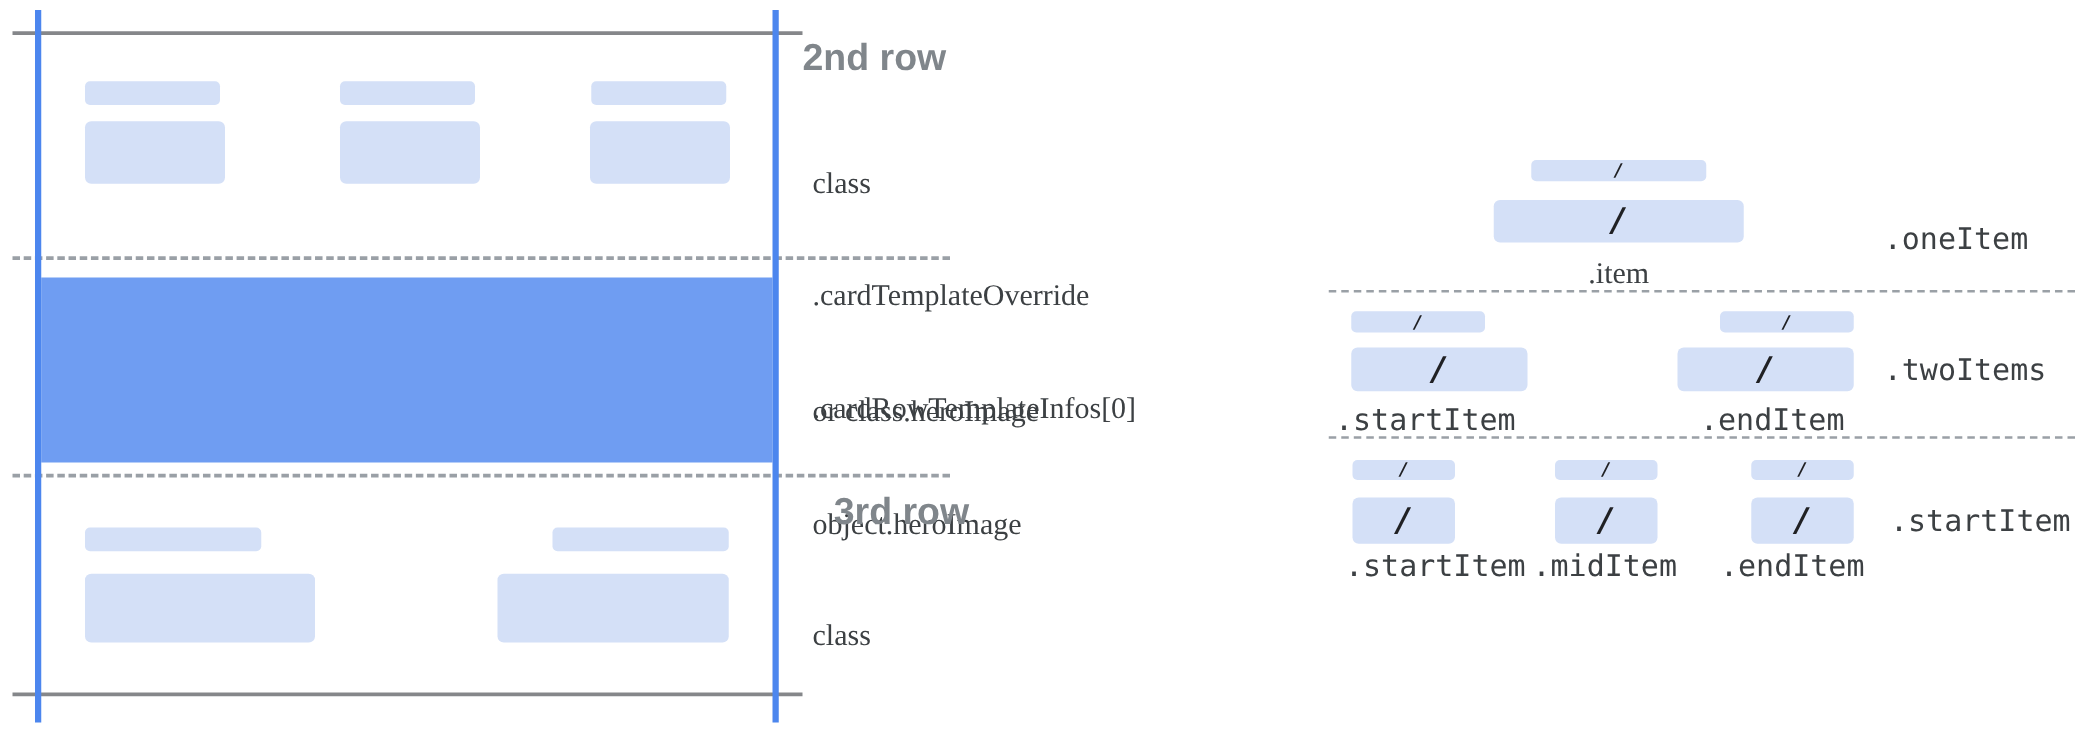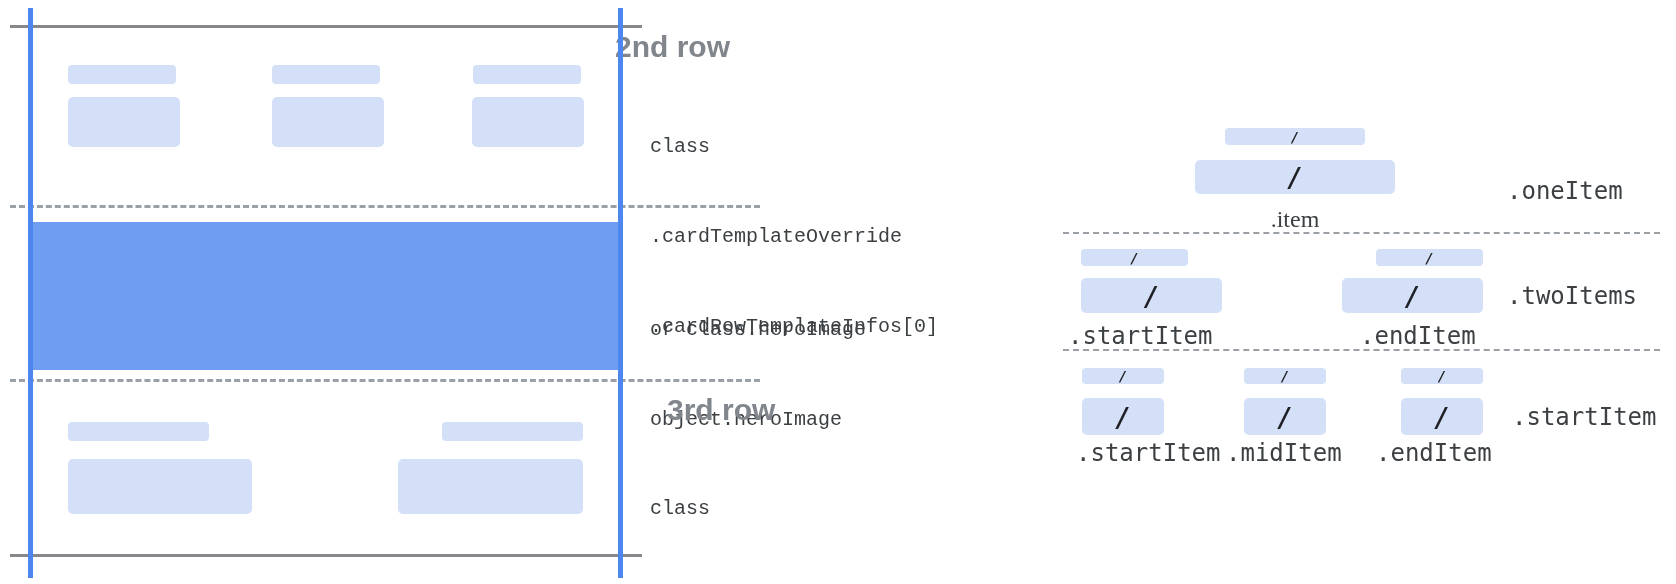--- a/index.html
+++ b/index.html
@@ -15,21 +15,21 @@
   .hero{position:absolute;background:#6f9df2;z-index:2;}
   .bar{position:absolute;background:#d4e0f7;border-radius:5px;
        display:flex;align-items:center;justify-content:center;}
   .bar.sm{border-radius:4px;}
   
   .slash{font-family:"DejaVu Sans Mono",monospace;font-weight:700;font-style:italic;color:#202124;}
   .slash-sm{font-size:14px;line-height:1;}
   .slash-lg{font-size:26px;line-height:1;}
   
   .heading{position:absolute;font-size:30px;font-weight:700;color:#80868b;line-height:34px;}
-  .code{position:absolute;font-family:Liberation Mono, monospace;font-size:20px;
+  .code{position:absolute;font-family:Liberation Serif, serif;font-size:24px;
         line-height:30px;color:#3c4043;white-space:pre;}
   .code-label{position:absolute;font-family:"DejaVu Sans Mono",monospace;font-size:24px;
         line-height:30px;color:#3c4043;white-space:pre;}
   .center{text-align:center;font-family:Liberation Serif, serif;}
 </style>
 </head>
 <body>
 
 <div class="stage">
 
@@ -49,21 +49,21 @@
   <div class="bar sm" style="left:272px;top:65px;width:108px;height:19px;"></div>
   <div class="bar" style="left:272px;top:97px;width:112px;height:50px;"></div>
   <div class="bar sm" style="left:473px;top:65px;width:108px;height:19px;"></div>
   <div class="bar" style="left:472px;top:97px;width:112px;height:50px;"></div>
 
   <div class="bar sm" style="left:68px;top:422px;width:141px;height:19px;"></div>
   <div class="bar" style="left:68px;top:459px;width:184px;height:55px;"></div>
   <div class="bar sm" style="left:442px;top:422px;width:141px;height:19px;"></div>
   <div class="bar" style="left:398px;top:459px;width:185px;height:55px;"></div>
 
-  <div class="heading" style="left:615px;top:30px;">2nd row</div>
+  <div class="heading" style="left:642px;top:30px;">2nd row</div>
   <div class="code" style="left:650px;top:72px;">
     <div>class</div>
     <div>.cardTemplateOverride</div>
     <div>.cardRowTemplateInfos[0]</div>
   </div>
 
   <div class="code" style="left:650px;top:255px;">
     <div>or class.heroImage</div>
     <div>object.heroImage</div>
   </div>

